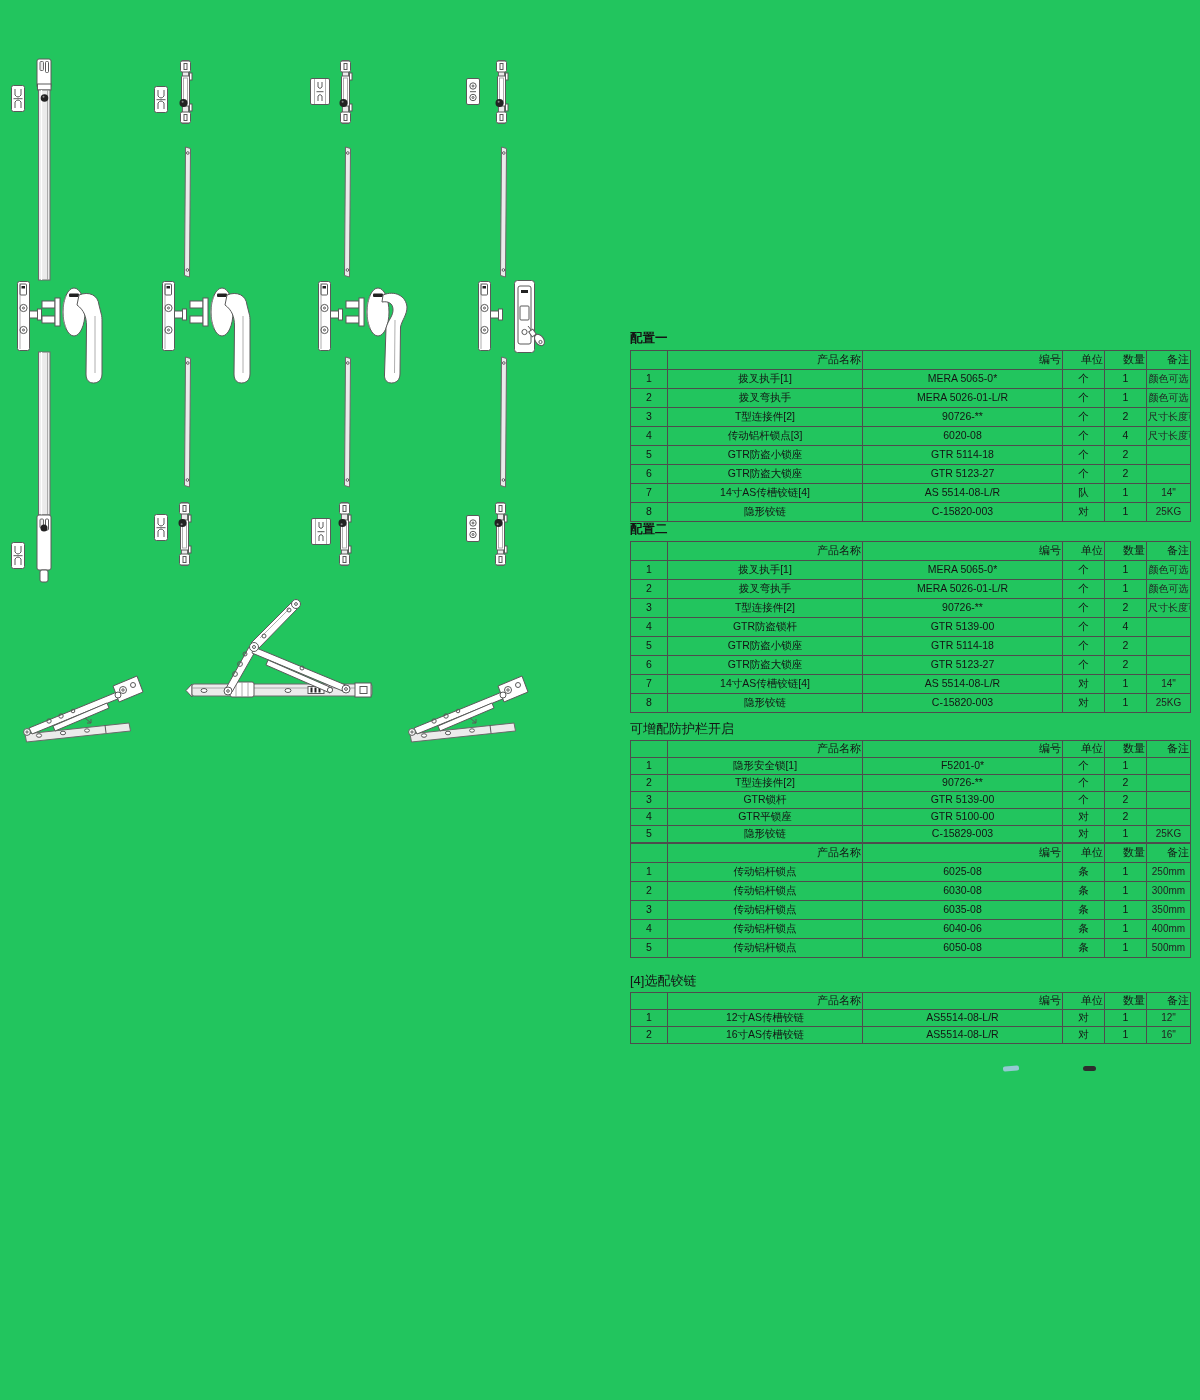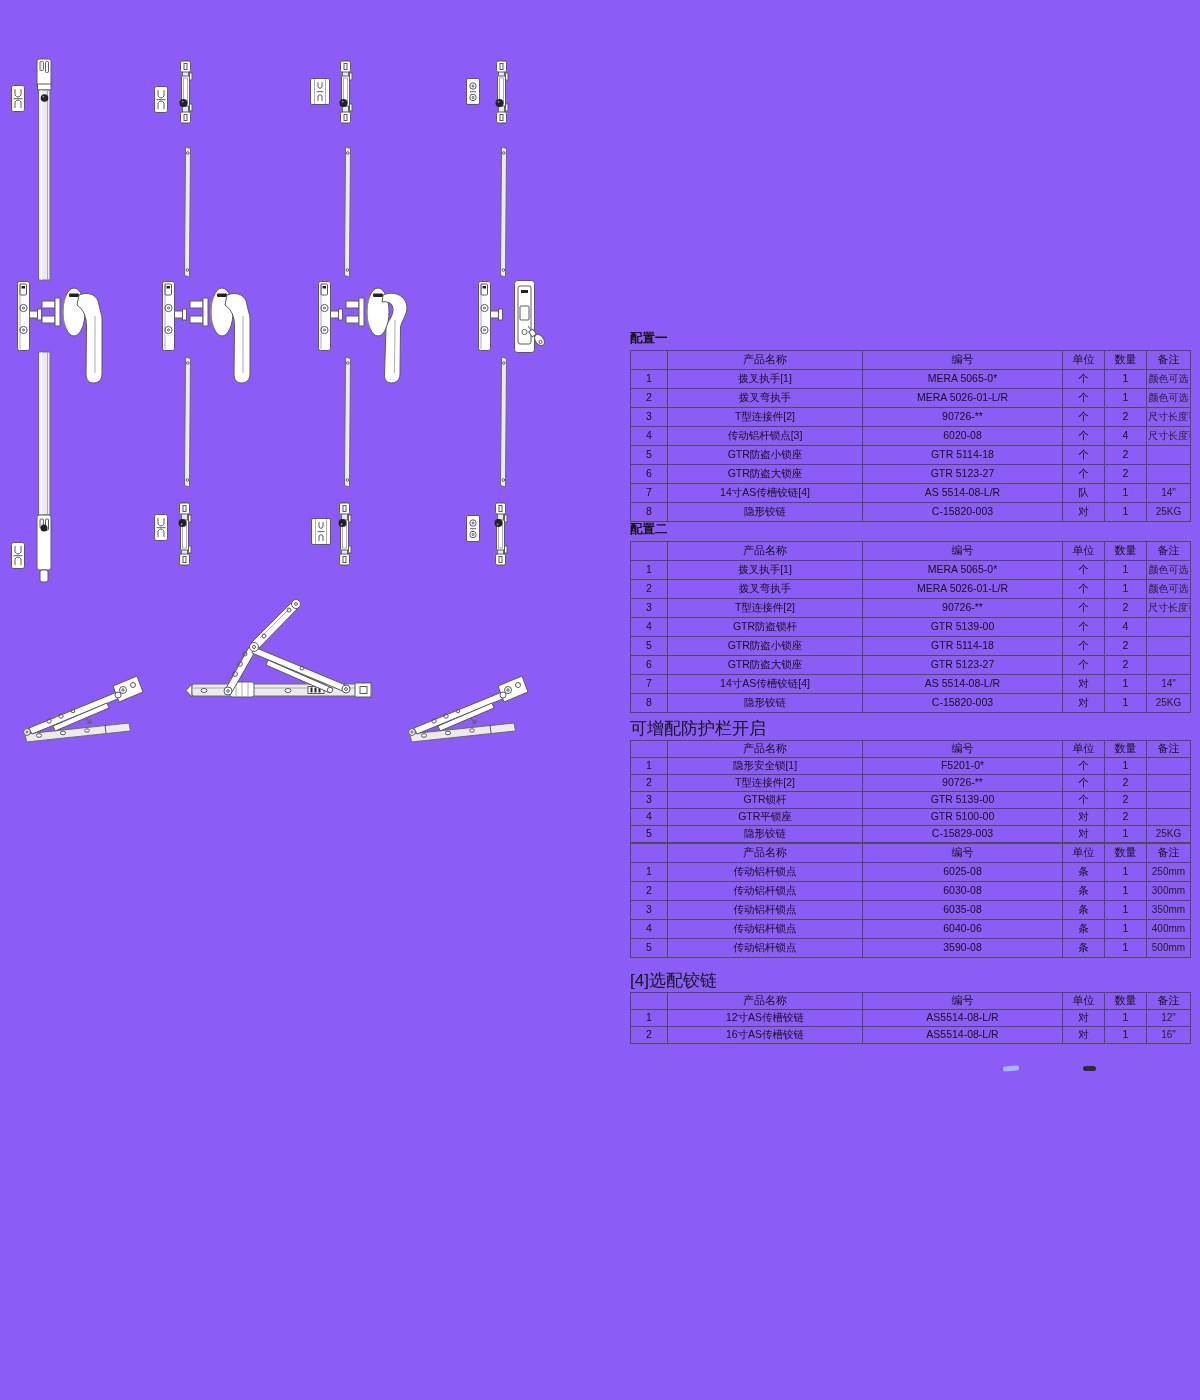--- a/index.html
+++ b/index.html
@@ -1,26 +1,26 @@
 <!DOCTYPE html>
 <html><head>
 <meta charset="utf-8">
 <style>
   html,body{margin:0;padding:0;background:#fff;}
-  .page{position:relative;width:1200px;height:1400px;background:#8b5cf6;overflow:hidden;
+  .page{position:relative;width:1200px;height:1400px;background:#22c55e;overflow:hidden;
         font-family:"Liberation Sans","DejaVu Sans",sans-serif;color:#141414;}
 
   
   .panel{position:absolute;left:630px;top:331px;width:560px;}
   .sec-title{font-size:12.5px;font-weight:bold;line-height:15px;margin:0 0 4px 0;}
-  .sec-title.plain{font-weight:normal;font-size:17px;}
+  .sec-title.plain{font-weight:normal;font-size:13px;}
   .tbl{border-collapse:collapse;width:560px;table-layout:fixed;}
   .tbl th,.tbl td{border:1px solid #4d4d4d;text-align:center;vertical-align:middle;
                   padding:0 1px;font-size:10.5px;line-height:1.05;overflow:hidden;white-space:nowrap;}
-  .tbl th{font-weight:normal;font-size:11px;}
+  .tbl th{font-weight:normal;font-size:11px;text-align:right;}
   .rows-lg th,.rows-lg td{height:18px;}
   .rows-sm th,.rows-sm td{height:16px;}
   .tbl td.remark{font-size:10px;color:#222;}
   .c0{width:37px}.c1{width:195px}.c2{width:200px}.c3{width:42px}.c4{width:42px}.c5{width:44px}
   .gap6{}.gap10{margin-top:10px}.gap9{margin-top:15px}
   .notes{font-size:11px;line-height:14px;margin:7px 0 8px 2px;}
   .notes .indent{margin-left:33px;}
 
   
   .mark-blue{position:absolute;left:1003px;top:1066px;width:16px;height:5px;background:#a9c9e6;
@@ -550,21 +550,21 @@
             <td>4</td>
             <td>传动铝杆锁点</td>
             <td>6040-06</td>
             <td>条</td>
             <td>1</td>
             <td class="remark">400mm</td>
           </tr>
           <tr>
             <td>5</td>
             <td>传动铝杆锁点</td>
-            <td>3590-08</td>
+            <td>6050-08</td>
             <td>条</td>
             <td>1</td>
             <td class="remark">500mm</td>
           </tr>
         </tbody>
     </table>
 
     <div class="sec-title plain gap9">[4]选配铰链</div>
     <table class="tbl rows-sm">
       <colgroup>

